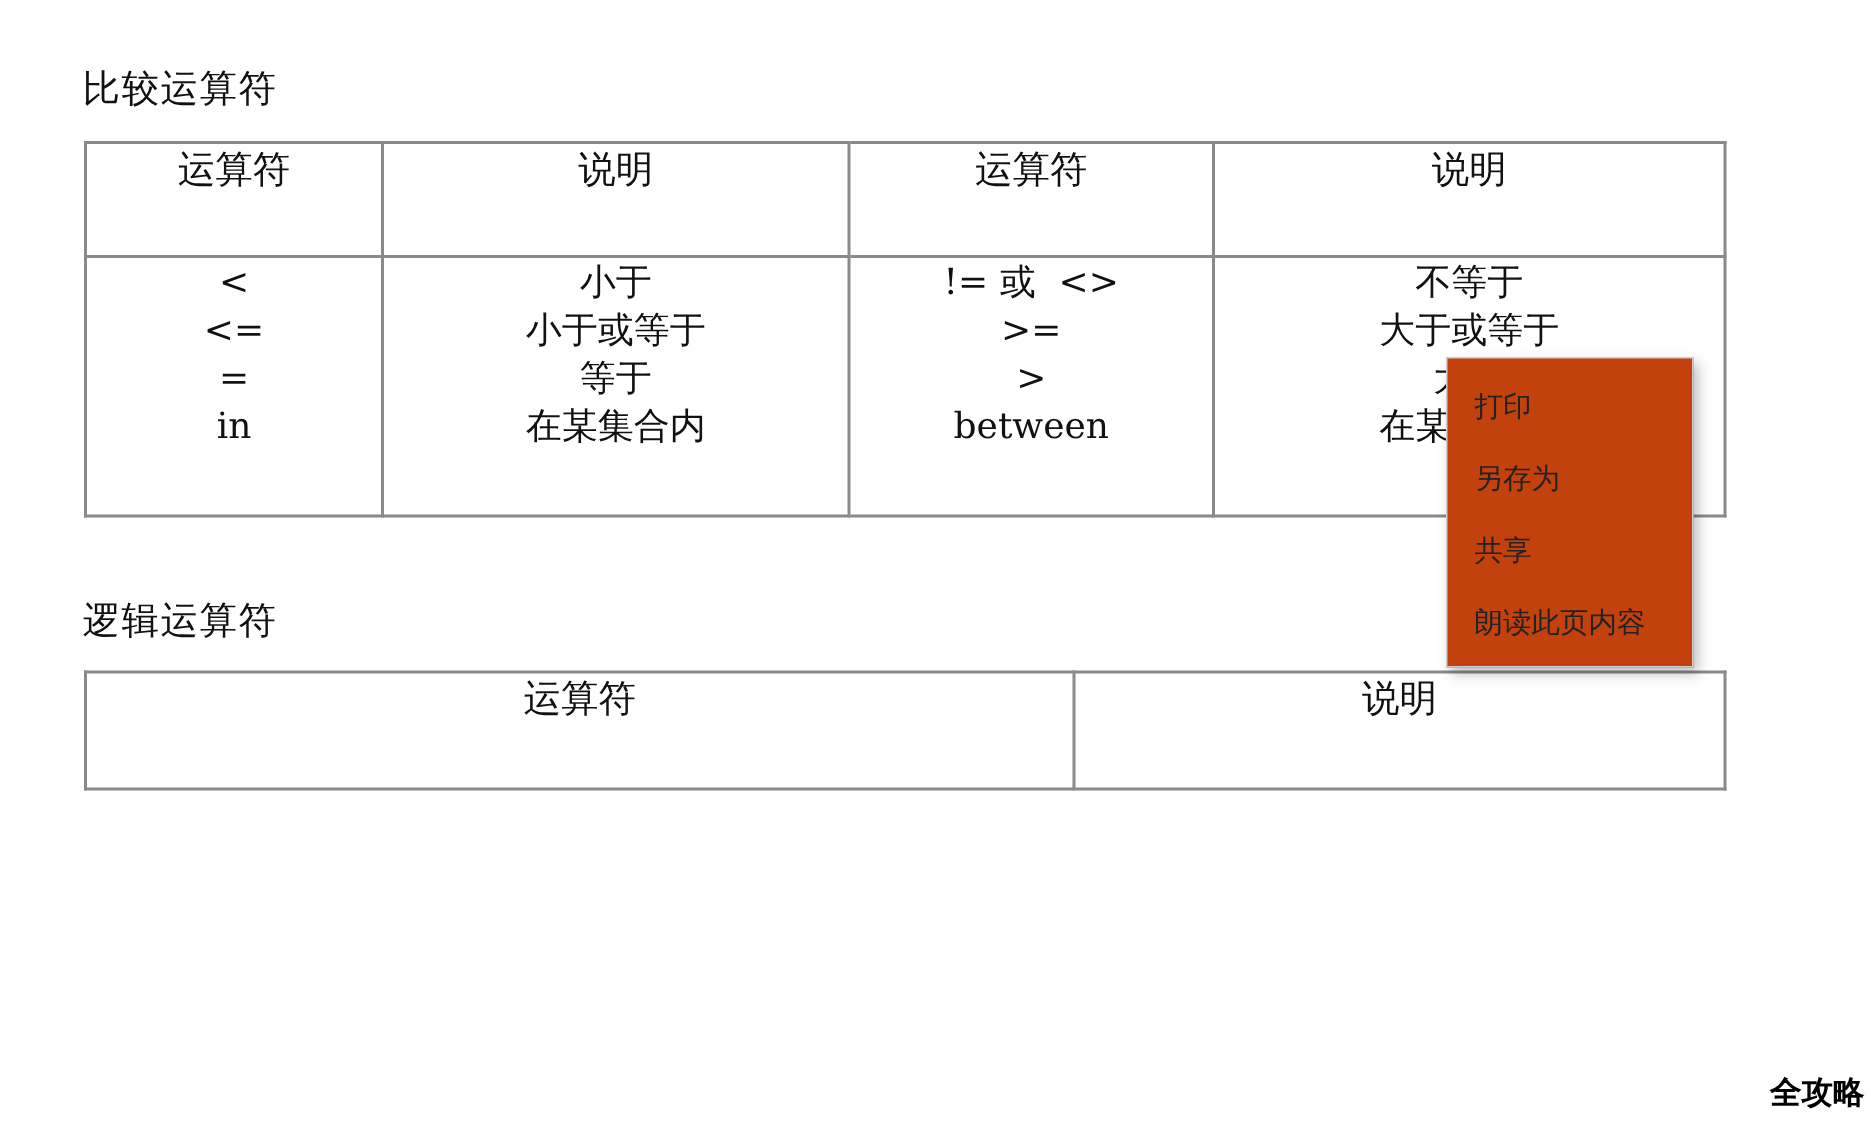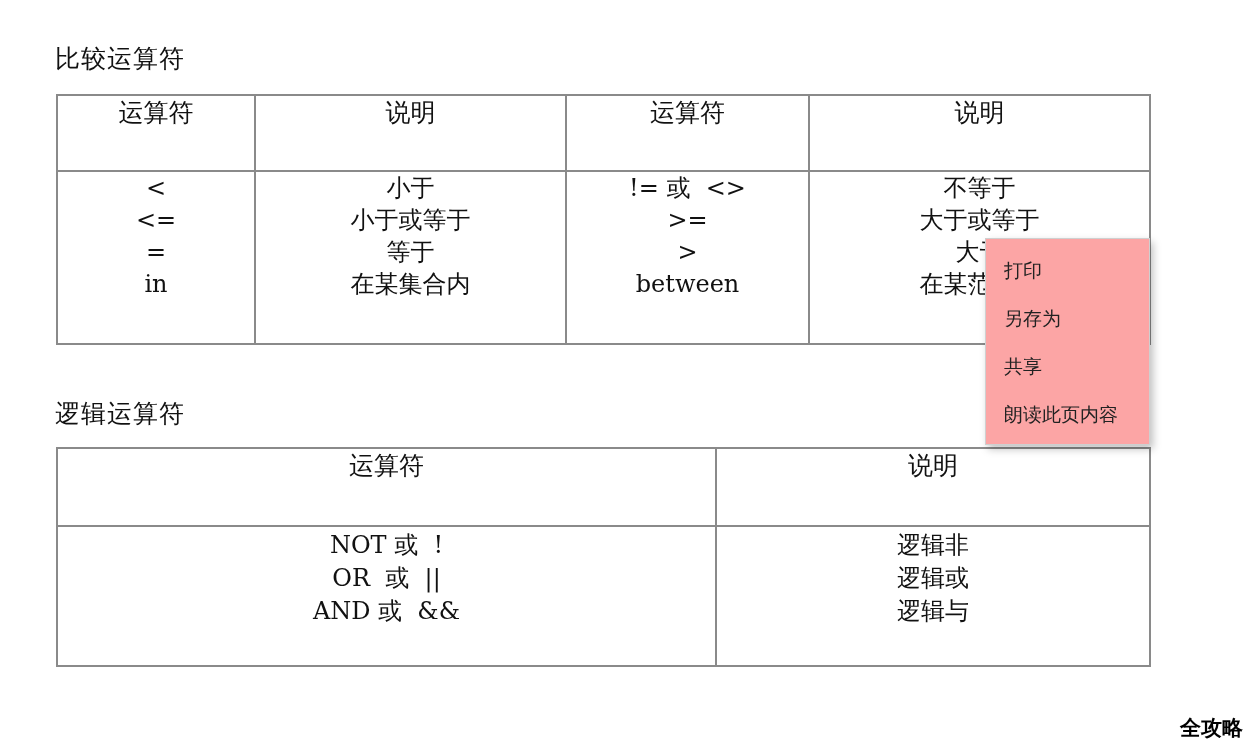--- a/index.html
+++ b/index.html
@@ -11,22 +11,22 @@
   .hdr { font-size:25px; padding-top:4px; }
   .cell-lines { font-size:24px; line-height:32px; padding-top:10px; }
   .cell-lines div { white-space:pre; }
   #t1 { left:56px; top:94px; width:1093px; }
   #t1 tr.h td { height:74px; }
   #t1 tr.b td { height:171px; }
   #t2 { left:56px; top:447px; width:1093px; }
   #t2 tr.h td { height:76px; }
   #t2 tr.b td { height:136px; }
   #t2 .cell-lines { line-height:33px; padding-top:2px; }
-  .ctx-menu { position:absolute; left:985px; top:238px; width:163px; height:205px;
-              background:#fca5a5; border:1px solid #cfcfcf;
+  .ctx-menu { position:absolute; left:964px; top:238px; width:163px; height:205px;
+              background:#c2410c; border:1px solid #cfcfcf;
               box-shadow:3px 4px 8px rgba(0,0,0,0.25);
               font-family:"DejaVu Sans", "Liberation Sans", sans-serif; }
   .ctx-item { position:absolute; left:18px; font-size:19px; color:#222; cursor:default; white-space:nowrap; }
   .watermark { position:absolute; left:1180px; top:714px; font-size:21px; font-weight:bold;
                color:#000000; font-family:"DejaVu Sans", "Liberation Sans", sans-serif; }
 </style>
 </head>
 <body>
 
 <div class="section-title" style="top:42px;">比较运算符</div>
@@ -79,32 +79,20 @@
 <table class="ops" id="t2">
   <colgroup>
       <col style="width:659px">
       <col style="width:434px">
     </colgroup>
   <tbody>
       <tr class="h">
     <td class="hdr">运算符</td>
     <td class="hdr">说明</td>
   </tr>
-  <tr class="b">
-    <td class="cell-lines">
-      <div>NOT 或  !</div>
-      <div>OR  或  ||</div>
-      <div>AND 或  &amp;&amp;</div>
-    </td>
-    <td class="cell-lines">
-      <div>逻辑非</div>
-      <div>逻辑或</div>
-      <div>逻辑与</div>
-    </td>
-  </tr>
 </tbody>
   </table>
 
 <div class="ctx-menu">
   <div class="ctx-item" style="top:19px;">打印</div>
   <div class="ctx-item" style="top:67px;font-family:Liberation Serif, serif;">另存为</div>
   <div class="ctx-item" style="top:115px;">共享</div>
   <div class="ctx-item" style="top:163px;">朗读此页内容</div>
 </div>
 

